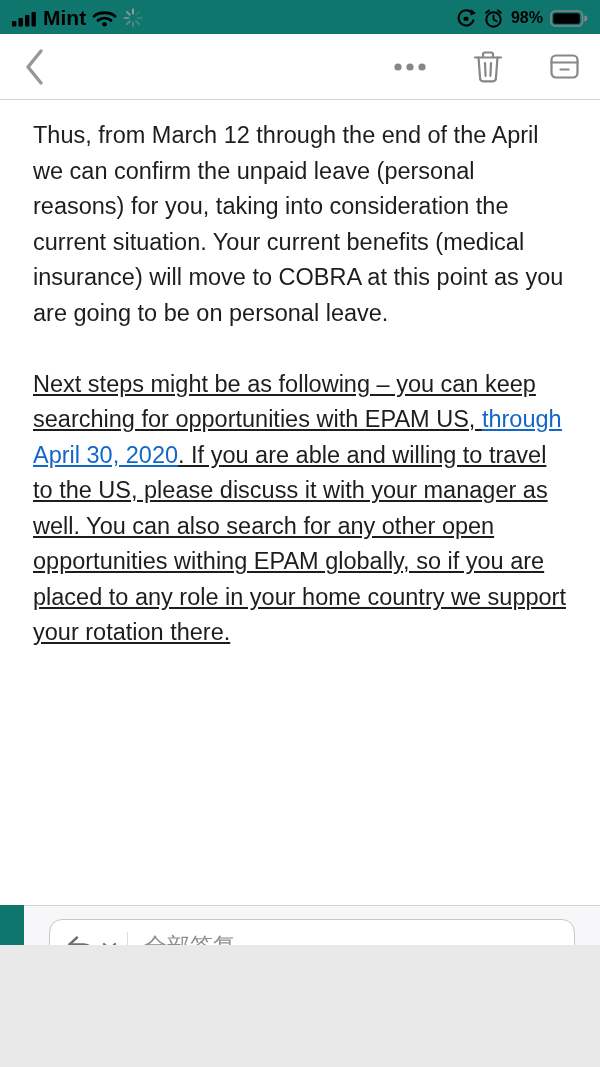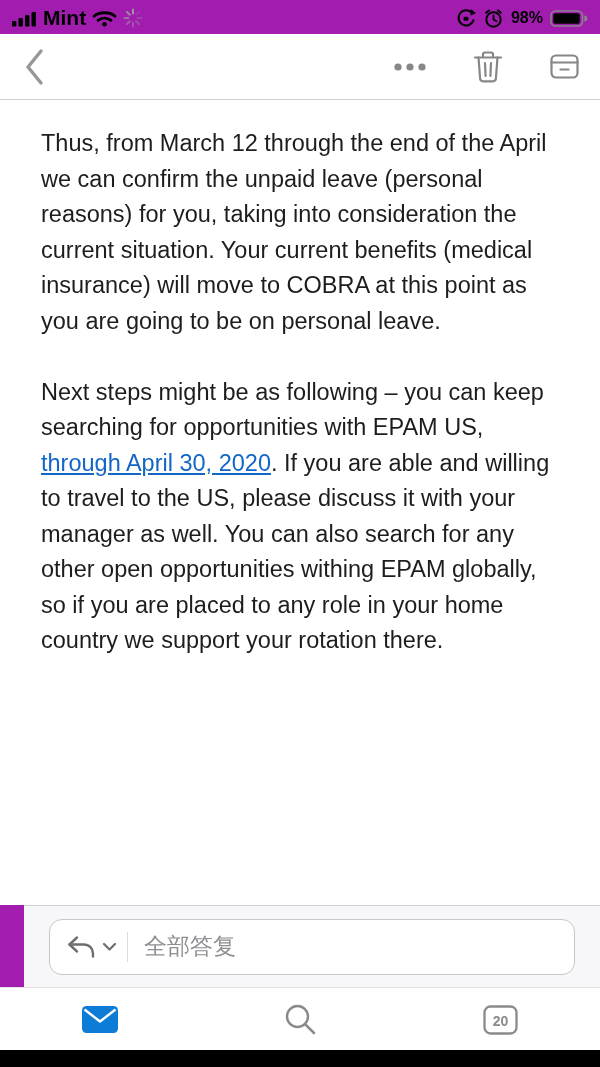--- a/index.html
+++ b/index.html
@@ -1,20 +1,20 @@
 <!DOCTYPE html>
 <html style="--link: #1266c8; --accent: #0d7cd6;"><head>
 <meta charset="utf-8">
 <style>
   * { box-sizing: border-box; margin: 0; padding: 0; }
   html, body { background: #e9e9e9; }
   body { font-family: "Liberation Sans", "DejaVu Sans", sans-serif; }
   .phone {
-    position: relative; width: 600px; height: 1067px;
-    margin: 0 auto; background: #a21caf; overflow: hidden;
+    position: relative; width: 600px; height: 945px;
+    margin: 0 auto; background: #0f766e; overflow: hidden;
   }
 
   
   .status-bar {
     position: relative; height: 34px; display: flex; align-items: center;
     padding: 2px 12px 0 12px; font-size: 21px; font-weight: 700; color: #000;
   }
   .status-left { display: flex; align-items: center; gap: 6px; }
   .status-time {
     position: absolute; left: 50%; transform: translateX(-50%);
@@ -31,22 +31,22 @@
   }
   .nav-right { margin-left: auto; display: flex; align-items: center; gap: 46px; }
   .icon-btn { display: flex; align-items: center; justify-content: center; cursor: pointer; }
 
   
   .content {
     height: 805px; overflow: hidden; background: #fff;
     padding: 10px 22px 0 25px;
     font-size: 23.5px; line-height: 35.5px; color: #1d1d1f;
   }
-  .para { margin: 16px; }
-  .para.gap { margin-top: 35.5px; }
+  .para { margin: 8px; }
+  .para.gap { margin-top: 35.5px; text-decoration: underline; }
   .body-link { color: var(--link, #1266c8); text-decoration: underline; cursor: pointer; }
 
   
   .reply-bar {
     height: 82px; background: #f7f7f9; border-top: 1px solid #d2d2d6;
     display: flex; align-items: center; margin-left: 24px;
   }
   .reply-input {
     flex: 1; height: 56px; margin: 0 25px; background: #fff;
     border: 1.5px solid #c7c7cc; border-radius: 13px;

